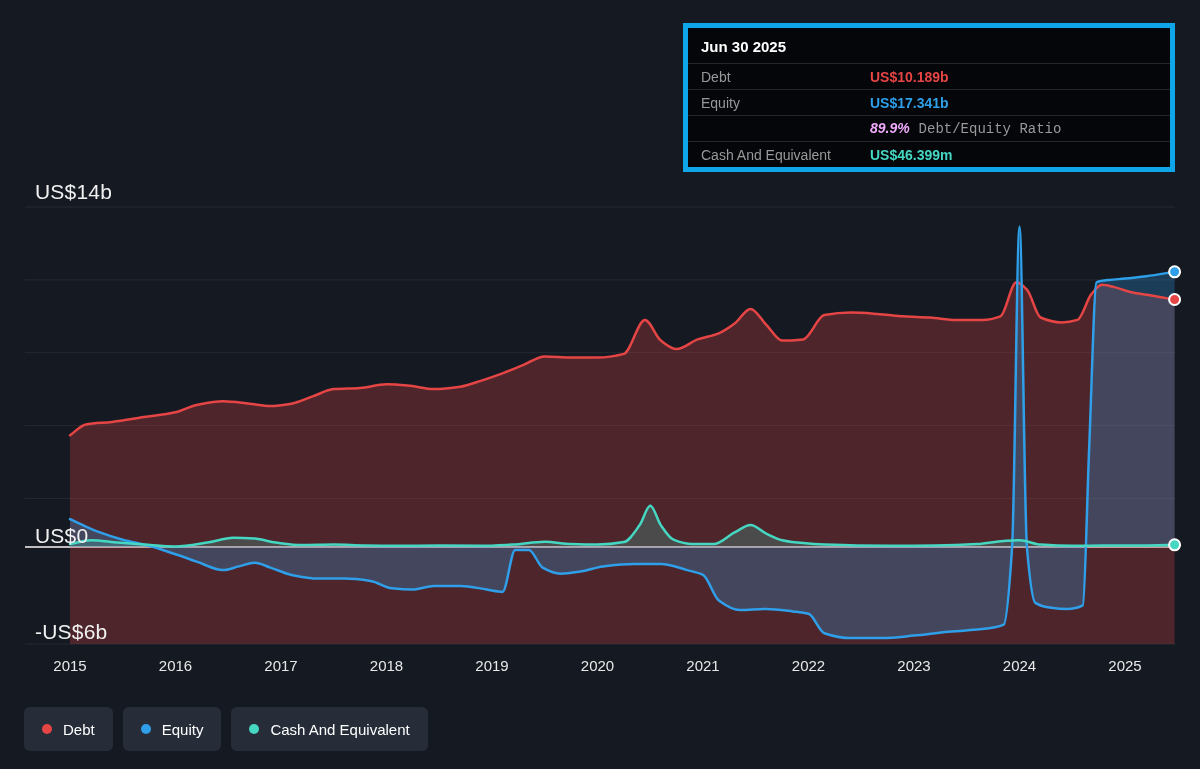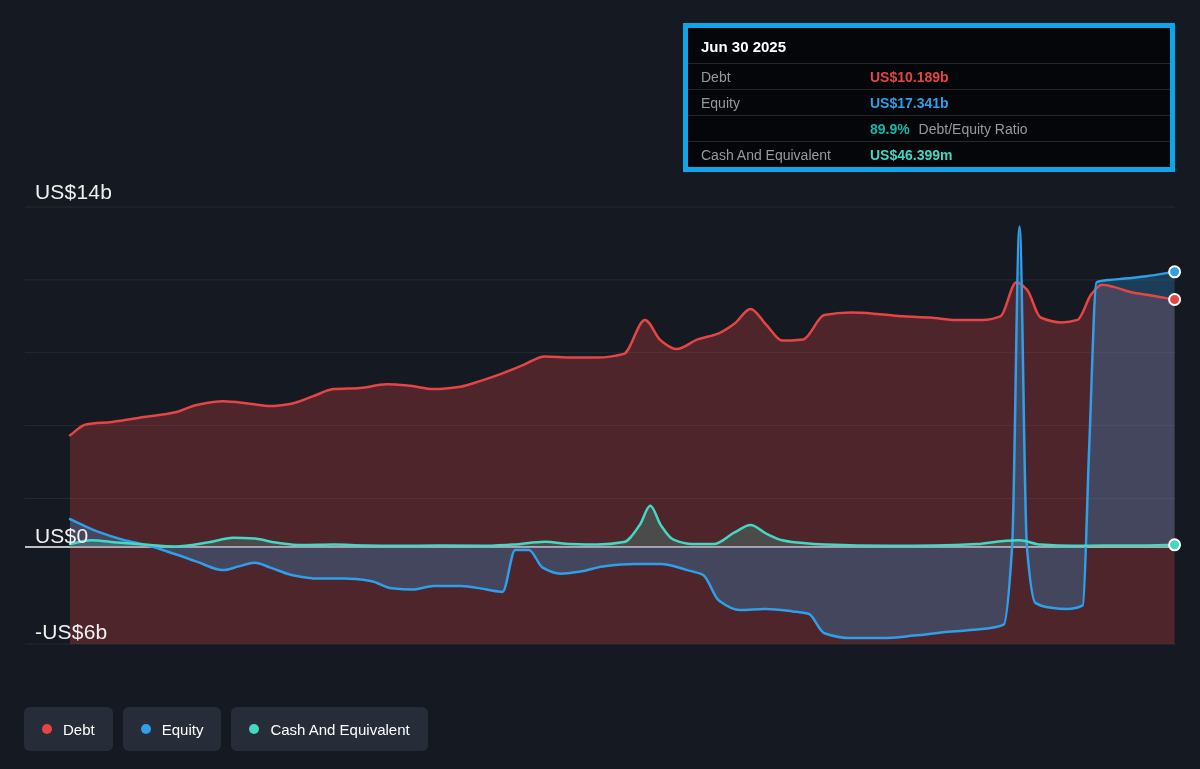--- a/index.html
+++ b/index.html
@@ -15,22 +15,22 @@
   .y-label.y-bottom { top:620px; }
 
   .x-axis { position:absolute; top:657px; left:0; width:1200px; height:22px; }
   .x-tick { position:absolute; top:0; width:84px; text-align:center; font-size:15px; color:#e8e8e8; }
 
   .tooltip { position:absolute; left:683px; top:23px; width:492px; background:#04060a; border:5px solid #0ea5e9; }
   .tt-title { padding:10px 13px 8px 13px; font-size:15px; font-weight:bold; color:#ffffff; }
   .tt-row { display:flex; align-items:center; border-top:1px solid #272727; padding:4px 13px; min-height:26px; font-size:14px; }
   .tt-label { width:169px; flex:none; color:#999999; }
   .tt-value { font-weight:bold; }
-  .tt-ratio-bold { font-weight:bold; color:#14b8a6; }
-  .tt-ratio-rest { color:#999999; font-weight:normal; margin-left:5px; }
+  .tt-ratio-bold { font-weight:bold; color:#f0abfc;font-style:italic; }
+  .tt-ratio-rest { color:#999999; font-weight:normal; margin-left:5px;font-family:Liberation Mono, monospace; }
 
   .legend { position:absolute; left:24px; top:707px; display:flex; gap:10px; }
   .legend-item { display:flex; align-items:center; gap:11px; background:#262d38; border-radius:6px; padding:0 18px; height:44px; font-size:15px; color:#ffffff; cursor:pointer; }
   .legend-dot { width:10px; height:10px; border-radius:50%; flex:none; }
 </style>
 </head>
 <body>
 
 <div class="page">
 
@@ -50,20 +50,33 @@
       <path d="M70.0,544.1C77.0,542.8 84.1,540.2 91.1,540.2C99.9,540.2 108.7,541.9 117.5,542.6C126.3,543.3 135.1,544.0 143.9,544.6C154.4,545.3 165.0,546.5 175.5,546.5C186.0,546.5 196.6,544.2 207.1,542.6C215.9,541.3 224.7,537.8 233.5,537.8C240.6,537.8 247.6,538.1 254.6,538.5C261.7,538.9 268.7,541.7 275.7,542.6C284.5,543.7 293.3,545.1 302.1,545.1C312.7,545.1 323.2,544.6 333.8,544.6C344.3,544.6 354.8,545.4 365.4,545.5C375.9,545.7 386.5,545.8 397.0,545.8C411.1,545.8 425.2,545.5 439.3,545.5C453.3,545.5 467.4,545.8 481.5,545.8C492.0,545.8 502.6,545.1 513.1,544.6C523.7,544.0 534.2,541.7 544.8,541.7C553.5,541.7 562.3,543.8 571.1,544.1C579.9,544.4 588.7,544.6 597.5,544.6C606.3,544.6 615.1,543.7 623.9,542.1C629.2,541.2 634.4,532.4 639.7,525.1C643.2,520.3 646.7,505.7 650.3,505.7C653.8,505.7 657.3,520.1 660.8,525.1C665.0,531.2 669.2,538.0 673.5,539.7C679.8,542.3 686.1,544.1 692.5,544.1C699.5,544.1 706.5,544.1 713.5,544.1C720.6,544.1 727.6,535.9 734.6,532.4C739.9,529.8 745.2,525.1 750.5,525.1C755.8,525.1 761.0,531.2 766.3,533.6C771.6,536.1 776.8,539.1 782.1,540.2C789.2,541.7 796.2,542.5 803.2,543.1C810.3,543.8 817.3,544.3 824.3,544.6C834.9,545.0 845.4,545.4 856.0,545.5C868.3,545.7 880.6,545.8 892.9,545.8C907.0,545.8 921.0,545.7 935.1,545.5C949.2,545.4 963.2,544.9 977.3,544.1C986.1,543.6 994.9,541.5 1003.7,540.9C1008.9,540.6 1014.2,540.2 1019.5,540.2C1026.5,540.2 1033.6,544.1 1040.6,544.6C1051.2,545.3 1061.7,545.8 1072.3,545.8C1082.8,545.8 1093.3,545.5 1103.9,545.5C1114.4,545.5 1125.0,545.5 1135.5,545.5C1148.6,545.5 1161.6,545.1 1174.6,544.8" fill="none" stroke="#45d7c2" stroke-width="2.5" stroke-linejoin="round" stroke-linecap="round"></path>
       <circle cx="1174.6" cy="299.5" r="5.5" fill="#e64545" stroke="#ffffff" stroke-width="2"></circle>
       <circle cx="1174.6" cy="271.8" r="5.5" fill="#2e9fe8" stroke="#ffffff" stroke-width="2"></circle>
       <circle cx="1174.6" cy="544.8" r="5.5" fill="#45d7c2" stroke="#ffffff" stroke-width="2"></circle>
     </svg>
 
   <div class="y-label y-top">US$14b</div>
   <div class="y-label y-zero">US$0</div>
   <div class="y-label y-bottom">-US$6b</div>
 
+  <div class="x-axis" id="x-axis">
+      <span class="x-tick" style="left: 28px;">2015</span>
+      <span class="x-tick" style="left: 133.5px;">2016</span>
+      <span class="x-tick" style="left: 239px;">2017</span>
+      <span class="x-tick" style="left: 344.5px;">2018</span>
+      <span class="x-tick" style="left: 450px;">2019</span>
+      <span class="x-tick" style="left: 555.5px;">2020</span>
+      <span class="x-tick" style="left: 661px;">2021</span>
+      <span class="x-tick" style="left: 766.5px;">2022</span>
+      <span class="x-tick" style="left: 872px;">2023</span>
+      <span class="x-tick" style="left: 977.5px;">2024</span>
+      <span class="x-tick" style="left: 1083px;">2025</span>
+    </div>
 
   <div class="tooltip">
     <div class="tt-title">Jun 30 2025</div>
     <div class="tt-row">
       <span class="tt-label">Debt</span>
       <span class="tt-value" style="color: rgb(230, 69, 69);">US$10.189b</span>
     </div>
     <div class="tt-row">
       <span class="tt-label">Equity</span>
       <span class="tt-value" style="color: rgb(46, 159, 232);">US$17.341b</span>

